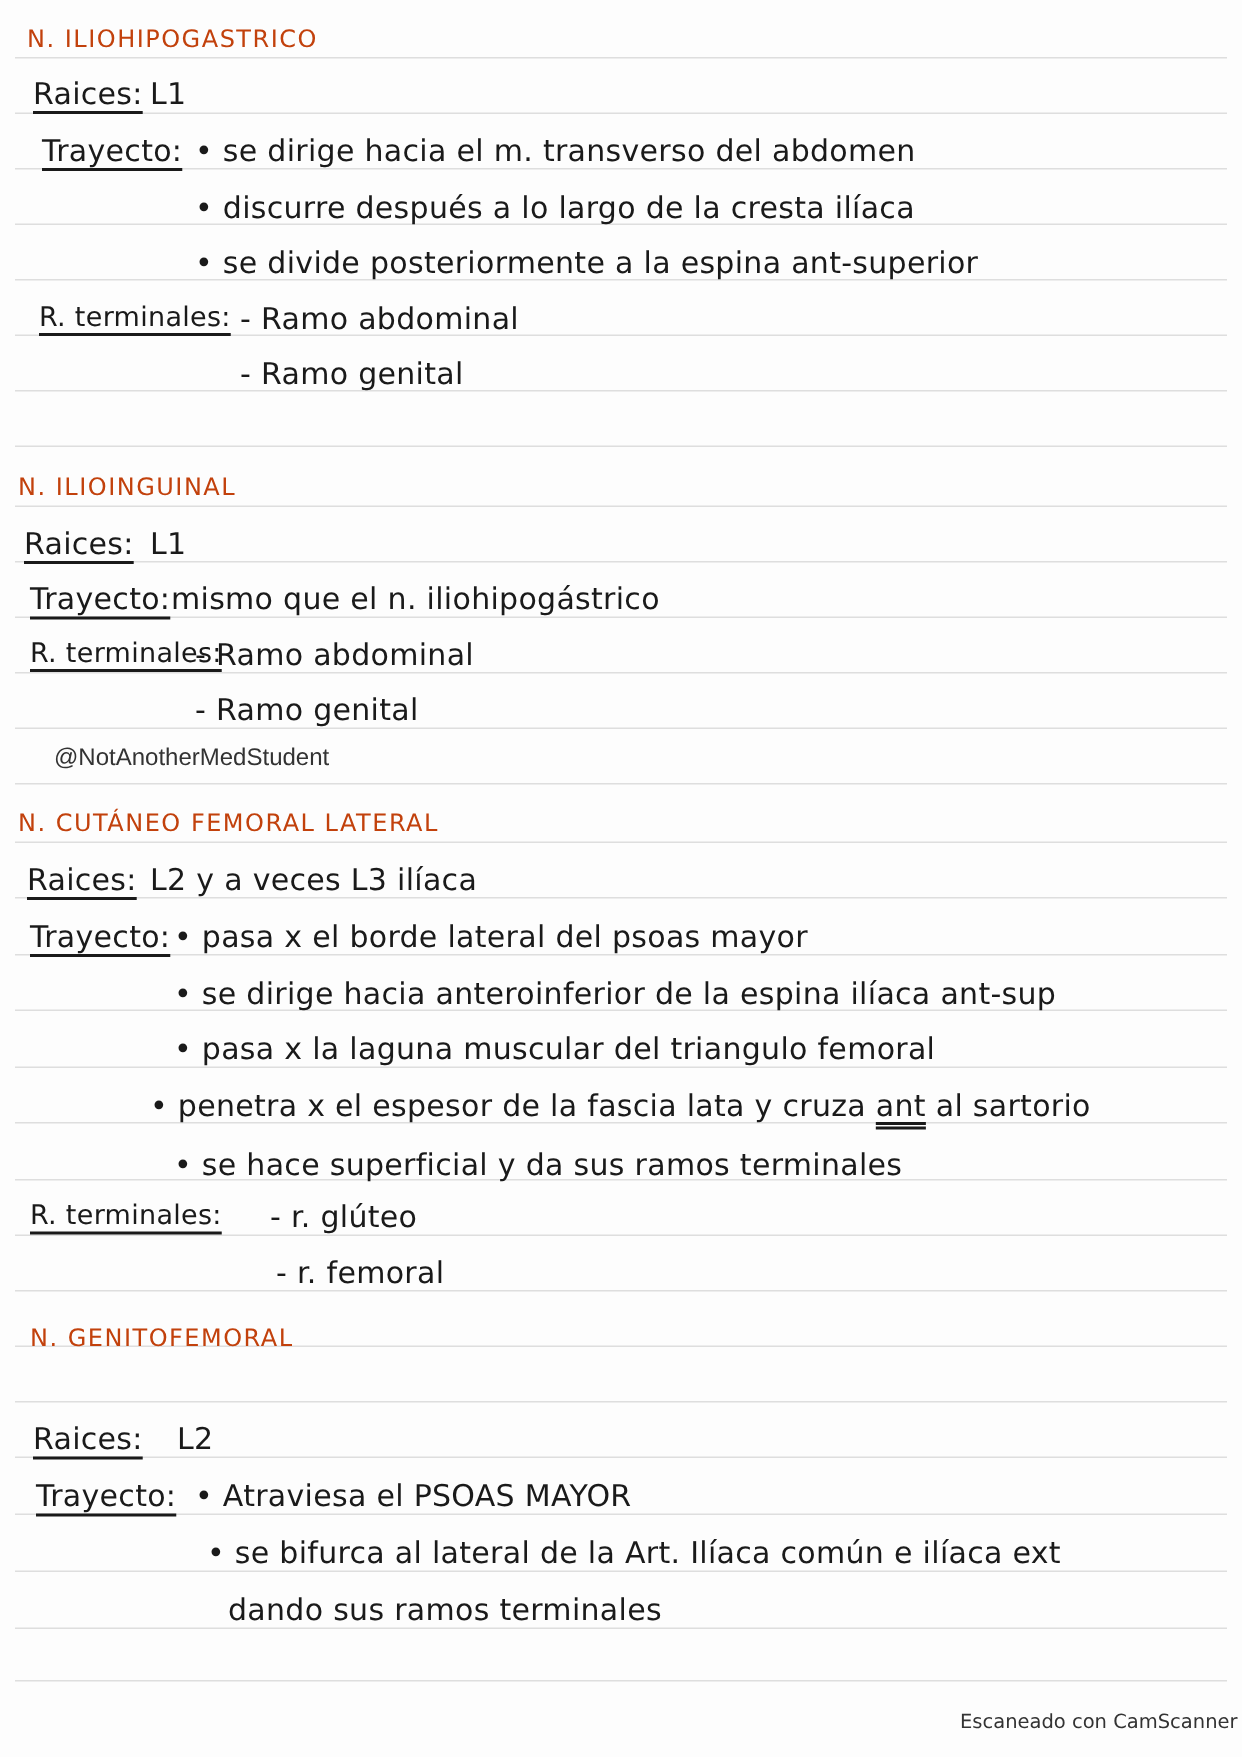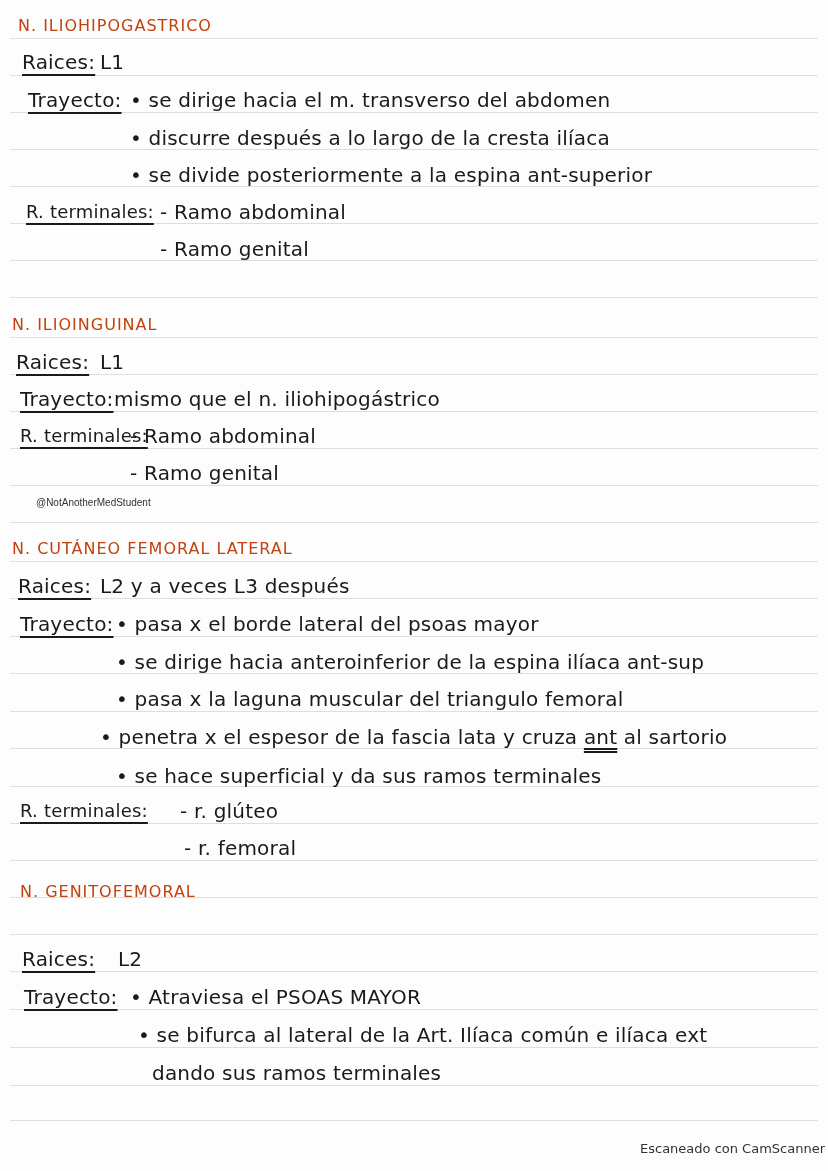--- a/index.html
+++ b/index.html
@@ -7,21 +7,21 @@
     width:828px; height:1171px; position:relative; overflow:hidden;
     background:#fdfdfd;
     font-family:"DejaVu Sans", sans-serif;
     color:#1a1a1a;
   }
   .rule { position:absolute; left:10px; right:10px; height:1px; background:#dedede; }
   .t { position:absolute; white-space:nowrap; font-size:20px; line-height:24px; letter-spacing:0.2px; }
   .title { color:#c2410c; font-size:16px; letter-spacing:1px; }
   .label { text-decoration:underline; text-decoration-thickness:2px; text-underline-offset:5px; }
   .small { font-size:18px; }
-  .watermark { position:absolute; font-family:"Liberation Sans", sans-serif; font-size:10px; color:#333; }
+  .watermark { position:absolute; font-family:"Liberation Sans", sans-serif; font-size:16px; color:#333; }
   .footer { position:absolute; font-family:"DejaVu Sans", sans-serif; font-size:13px; color:#333; }
   .dbl { text-decoration:underline double; text-underline-offset:4px; }
 </style>
 </head>
 <body>
 
 <div>
   <div class="rule" style="top:38px"></div>
   <div class="rule" style="top:75px"></div>
   <div class="rule" style="top:112px"></div>
@@ -76,21 +76,21 @@
   <div class="t label small" style="left:20px;top:424px">R. terminales:</div>
   <div class="t" style="left:130px;top:424px">- Ramo abdominal</div>
   <div class="t" style="left:130px;top:461px">- Ramo genital</div>
 </div>
 
 <div class="watermark" style="left:36px;top:497px">@NotAnotherMedStudent</div>
 
 <div>
   <div class="t title" style="left:12px;top:537px">N. CUTÁNEO FEMORAL LATERAL</div>
   <div class="t label" style="left:18px;top:574px">Raices:</div>
-  <div class="t" style="left:100px;top:574px">L2 y a veces L3 después</div>
+  <div class="t" style="left:100px;top:574px">L2 y a veces L3 ilíaca</div>
   <div class="t label" style="left:20px;top:612px">Trayecto:</div>
   <div class="t" style="left:116px;top:612px">• pasa x el borde lateral del psoas mayor</div>
   <div class="t" style="left:116px;top:650px">• se dirige hacia anteroinferior de la espina ilíaca ant-sup</div>
   <div class="t" style="left:116px;top:687px">• pasa x la laguna muscular del triangulo femoral</div>
   <div class="t" style="left:100px;top:725px">
     <span>• penetra x el espesor de la fascia lata y cruza </span><span class="dbl">ant</span><span> al sartorio</span>
   </div>
   <div class="t" style="left:116px;top:764px">• se hace superficial y da sus ramos terminales</div>
   <div class="t label small" style="left:20px;top:799px">R. terminales:</div>
   <div class="t" style="left:180px;top:799px">- r. glúteo</div>

